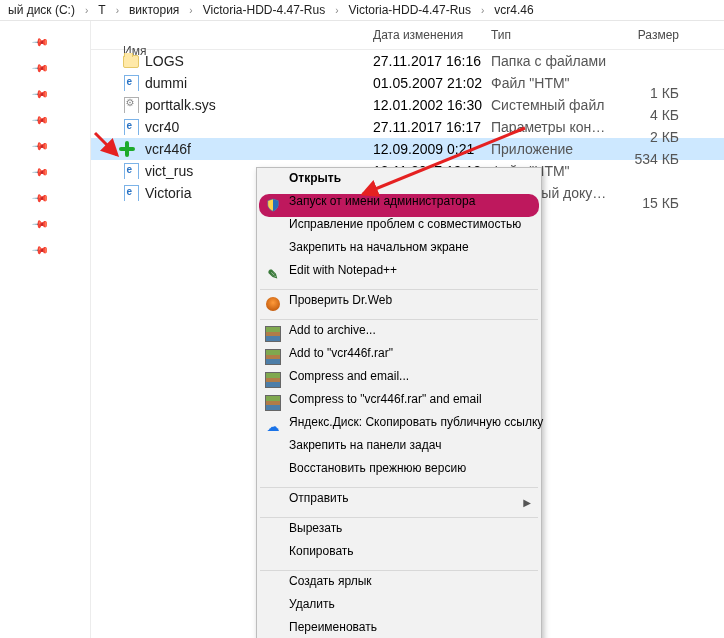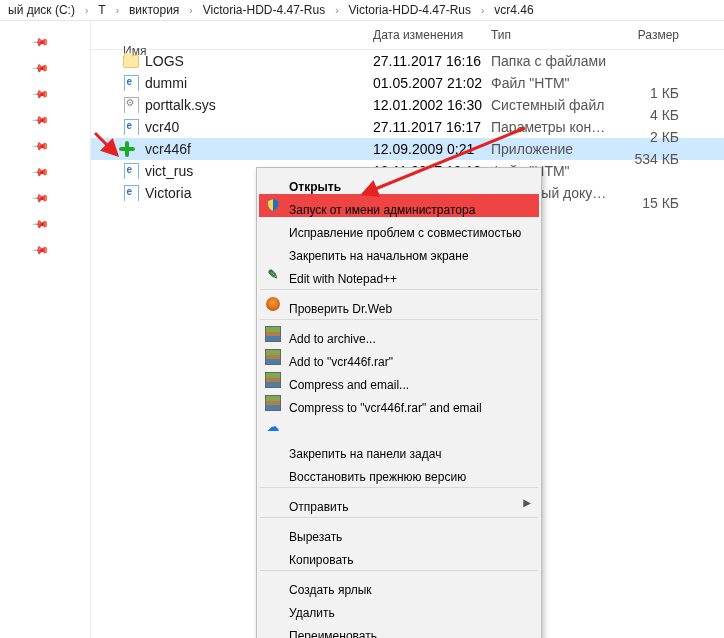--- a/index.html
+++ b/index.html
@@ -32,23 +32,23 @@
   .ic-sys::after{content:"⚙";position:absolute;top:-1px;left:1px;font-size:10px;color:#888;}
   .ic-exe{width:16px;height:16px;position:relative;}
   .ic-exe::before{content:"";position:absolute;left:2px;top:0;width:4px;height:16px;background:#1daa2b;border-radius:2px;}
   .ic-exe::after{content:"";position:absolute;top:6px;left:-4px;width:16px;height:4px;background:#1daa2b;border-radius:2px;}
   
   .arrow1{position:absolute;left:4px;top:112px;width:30px;height:30px;pointer-events:none;}
   .arrow1 svg{overflow:visible;}
   .arrow2{position:absolute;left:266px;top:105px;width:170px;height:72px;pointer-events:none;z-index:30;}
   
   .ctx{position:absolute;left:165px;top:146px;width:280px;background:#f2f2f2;border:1px solid #bdbdbd;box-shadow:2px 3px 6px rgba(0,0,0,0.25);padding:3px 2px;z-index:20;}
-  .ctx .mi{display:flex;align-items:flex-end;height:23px;padding:0 24px 0 30px;position:relative;font-size:12px;color:#000;white-space:nowrap;}
+  .ctx .mi{display:flex;align-items:flex-start;height:23px;padding:0 24px 0 30px;position:relative;font-size:12px;color:#000;white-space:nowrap;}
   .ctx .mi.bold{font-weight:600;}
-  .ctx .mi.hover{background:#ef4444;}
+  .ctx .mi.hover{background:#be185d;border-radius:10px;}
   .ctx .mi .micon{position:absolute;left:6px;top:3px;width:16px;height:16px;display:flex;align-items:center;justify-content:center;font-size:13px;}
   .ctx .sepline{border-top:1px solid #d8d8d8;margin:3px 1px;}
   .ctx .mi .chev{position:absolute;right:8px;top:6px;font-size:10px;color:#555;}
   .shield{width:14px;height:14px;}
   .rar{width:14px;height:14px;background:linear-gradient(#7fa84f 0 33%,#b07c48 33% 66%,#4d7ea8 66% 100%);border:1px solid #666;}
   .npp{color:#3a7a3a;font-weight:bold;font-size:12px;}
   .drweb{width:14px;height:14px;border-radius:50%;background:radial-gradient(circle at 50% 40%,#ff9a3a,#b34a00);} 
   .yadisk{color:#1a73e8;font-size:14px;}
 </style>
 </head>
@@ -259,20 +259,21 @@
             <span>Compress and email...</span>
           </div>
           <div class="mi">
             <span class="micon">
               <span class="rar"></span>
             </span>
             <span>Compress to "vcr446f.rar" and email</span>
           </div>
           <div class="mi">
             <span class="micon yadisk">☁</span>
+            <span>Яндекс.Диск: Скопировать публичную ссылку</span>
           </div>
           <div class="mi">
             <span>Закрепить на панели задач</span>
           </div>
           <div class="mi">
             <span>Восстановить прежнюю версию</span>
           </div>
           <div class="sepline"></div>
           <div class="mi">
             <span>Отправить</span>

